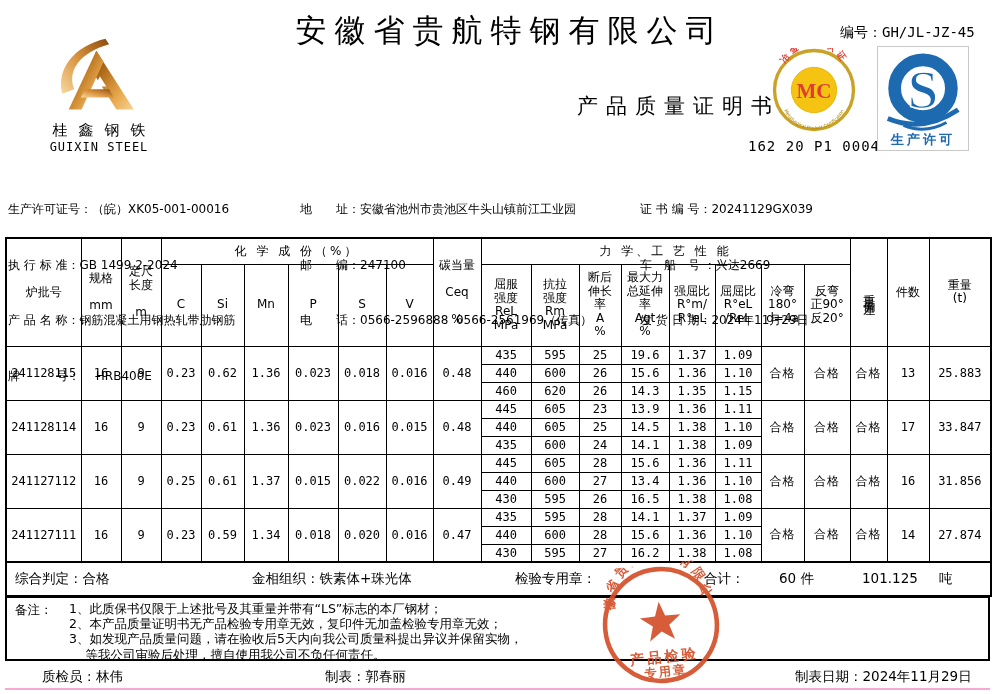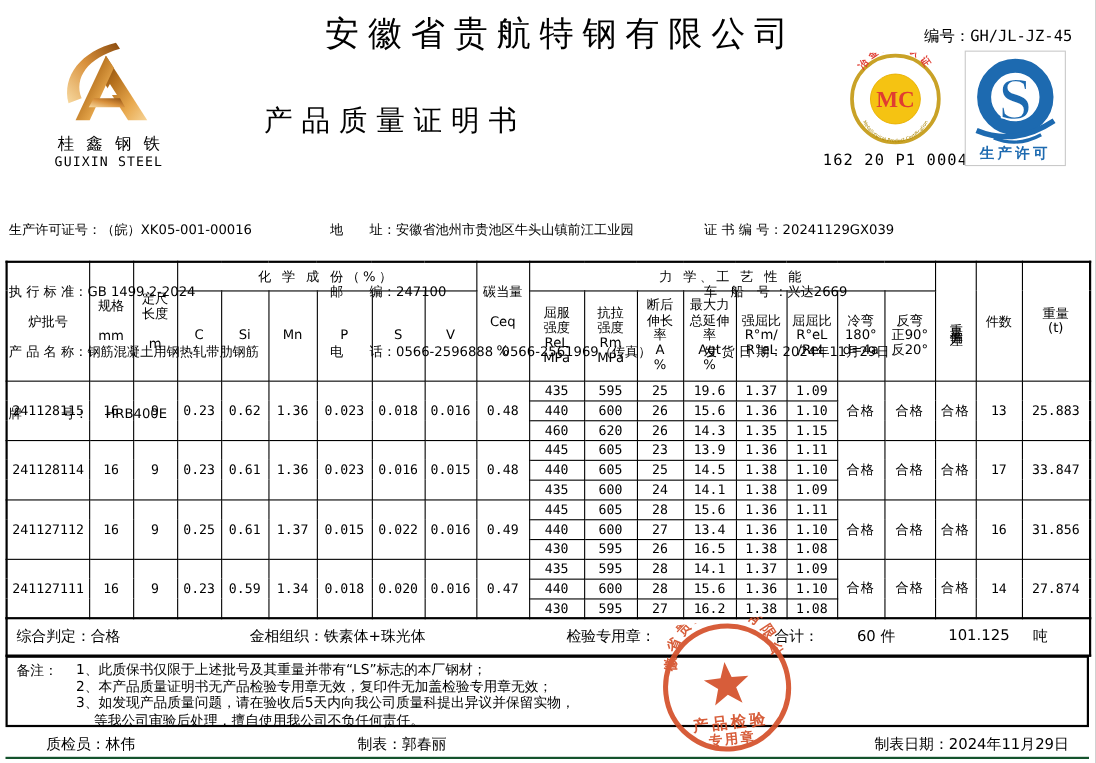--- a/index.html
+++ b/index.html
@@ -8,23 +8,23 @@
     position:relative; width:996px; height:694px; background:#fff;
     font-family:"DejaVu Sans","Liberation Sans",sans-serif; color:#000;
     overflow:hidden; margin:0 auto;
   }
   .abs { position:absolute; }
 
   
   .title { left:240px; top:10px; width:540px; text-align:center;
     font-family:"Liberation Serif","DejaVu Serif",serif;
     font-size:31px; letter-spacing:8px; white-space:nowrap; }
-  .subtitle { left:240px; top:92px; width:540px; text-align:left;
+  .subtitle { left:240px; top:92px; width:540px; text-align:right;
     font-family:Liberation Mono, monospace;
-    font-size:26px; letter-spacing:8px; }
+    font-size:21px; letter-spacing:8px; }
   .serial { left:840px; top:24px; font-size:14px; white-space:pre;
     font-family:"DejaVu Sans Mono","Liberation Mono",monospace; }
   .serial b { font-weight:normal; }
 
   .logo-block { left:38px; top:36px; width:122px; text-align:center; }
   .logo-cn { margin-top:3px; font-size:15px; letter-spacing:11px; white-space:nowrap; margin-left:11px; }
   .logo-en { font-size:12px; letter-spacing:1px;
     font-family:"DejaVu Sans Mono","Liberation Mono",monospace; }
 
   .mc-logo { left:772px; top:48px; width:84px; height:84px; }
@@ -56,21 +56,21 @@
 
   
   .summary { left:5px; top:561px; width:987px; height:36px;
     border:2px solid #000; border-top:none; font-size:13.5px; }
   .summary span { position:absolute; top:9px; white-space:pre; }
   .notes { left:5px; top:596px; width:985px; height:65px;
     border:2px solid #000; font-size:12.5px; line-height:15.2px; padding-top:3px; }
   .notes .lbl { position:absolute; left:8px; top:4px; }
   .notes .body { margin-left:62px; }
   .notes .body div { white-space:pre; }
-  .footer { left:5px; top:661px; width:985px; height:29px; border-bottom:2px solid #14532d; font-size:13.5px; }
+  .footer { left:5px; top:661px; width:985px; height:29px; border-bottom:2px solid #f9a8d4; font-size:13.5px; }
   .footer span { position:absolute; top:7px; white-space:pre; }
 
   
   .stamp { left:600px; top:564px; width:122px; height:122px; z-index:6;
     opacity:.92; transform:rotate(-6deg); pointer-events:none; }
 </style>
 </head>
 <body>
 
 <div class="page">
@@ -387,21 +387,21 @@
           <td>27</td>
           <td>16.2</td>
           <td>1.38</td>
           <td>1.08</td>
         </tr>
       </tbody>
   </table>
 
   <div class="abs summary">
     <span style="left:8px"><b style="font-weight:normal">综合判定：</b><b style="font-weight:normal">合格</b></span>
-    <span style="left:220px"><b style="font-weight:normal">金相组织：</b><b style="font-weight:normal">铁素体+珠光体</b></span>
+    <span style="left:245px"><b style="font-weight:normal">金相组织：</b><b style="font-weight:normal">铁素体+珠光体</b></span>
     <span style="left:508px">检验专用章：</span>
     <span style="left:697px">合计：</span>
     <span style="left:772px">60 件</span>
     <span style="left:855px">101.125</span>
     <span style="left:932px">吨</span>
   </div>
 
   <div class="abs notes">
     <div class="lbl">备注：</div>
     <div class="body">

